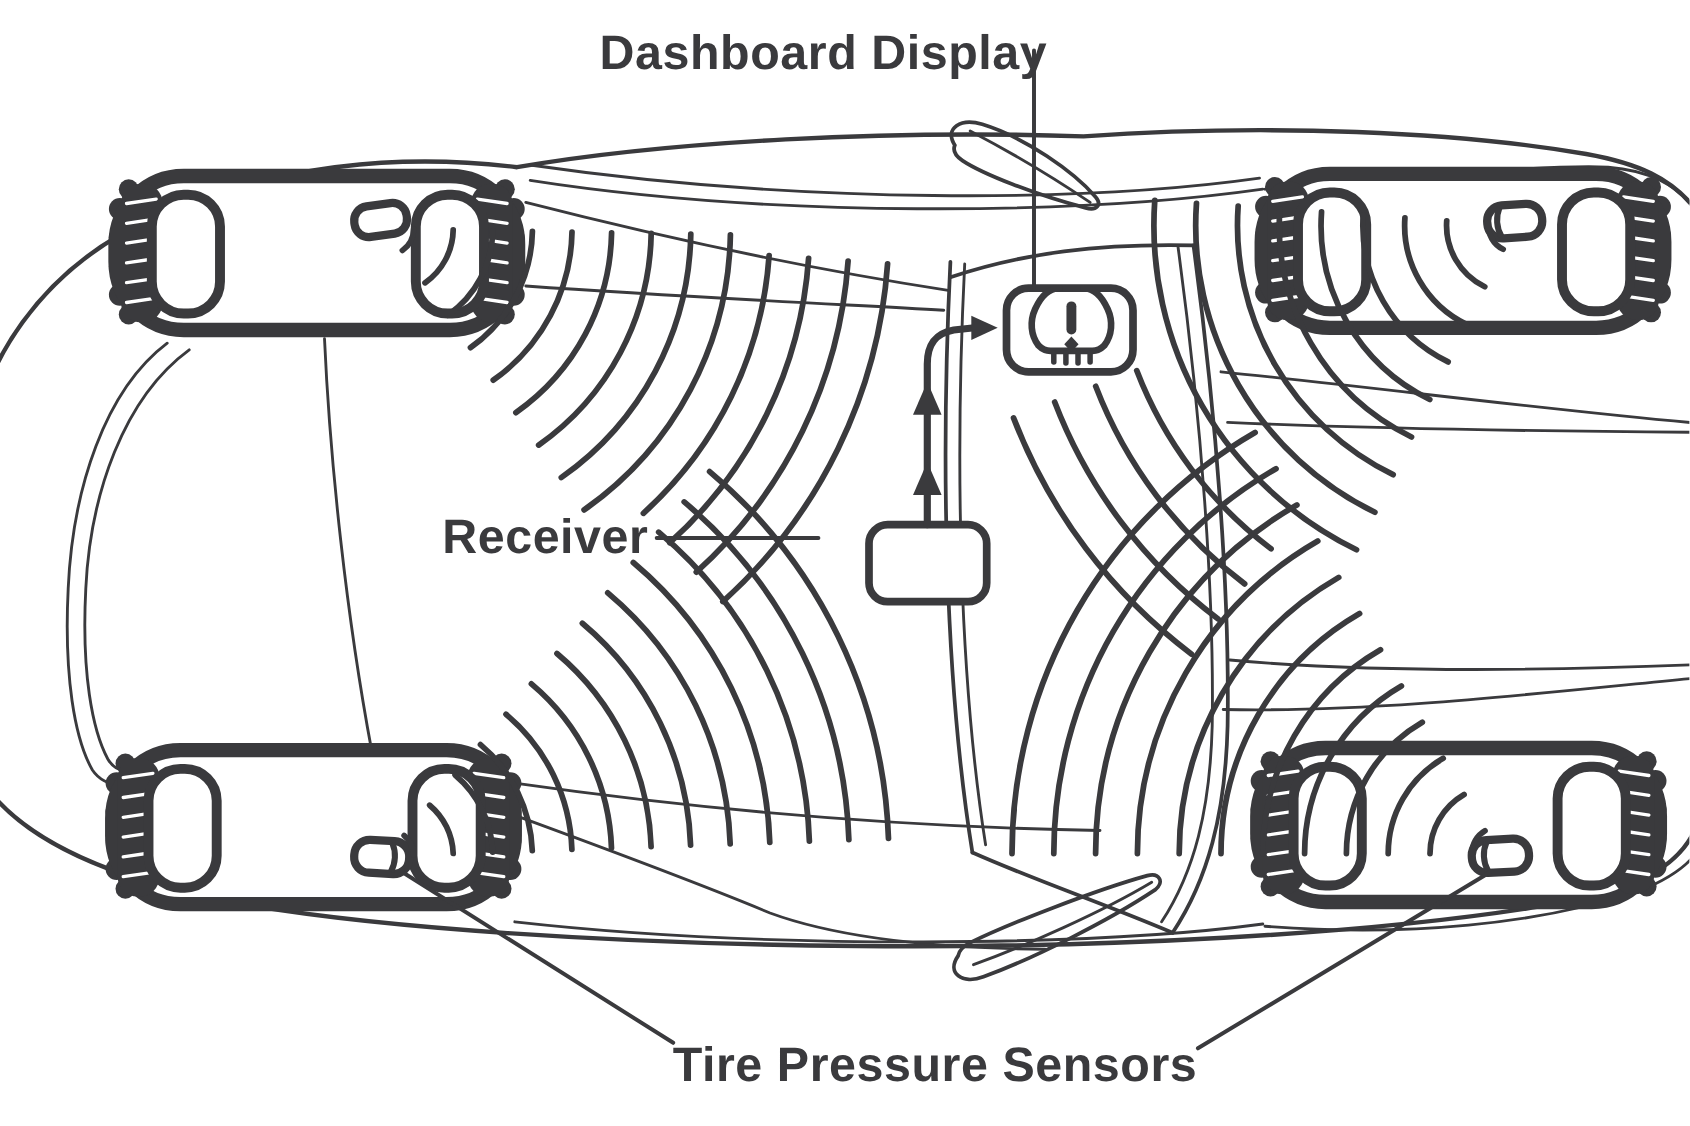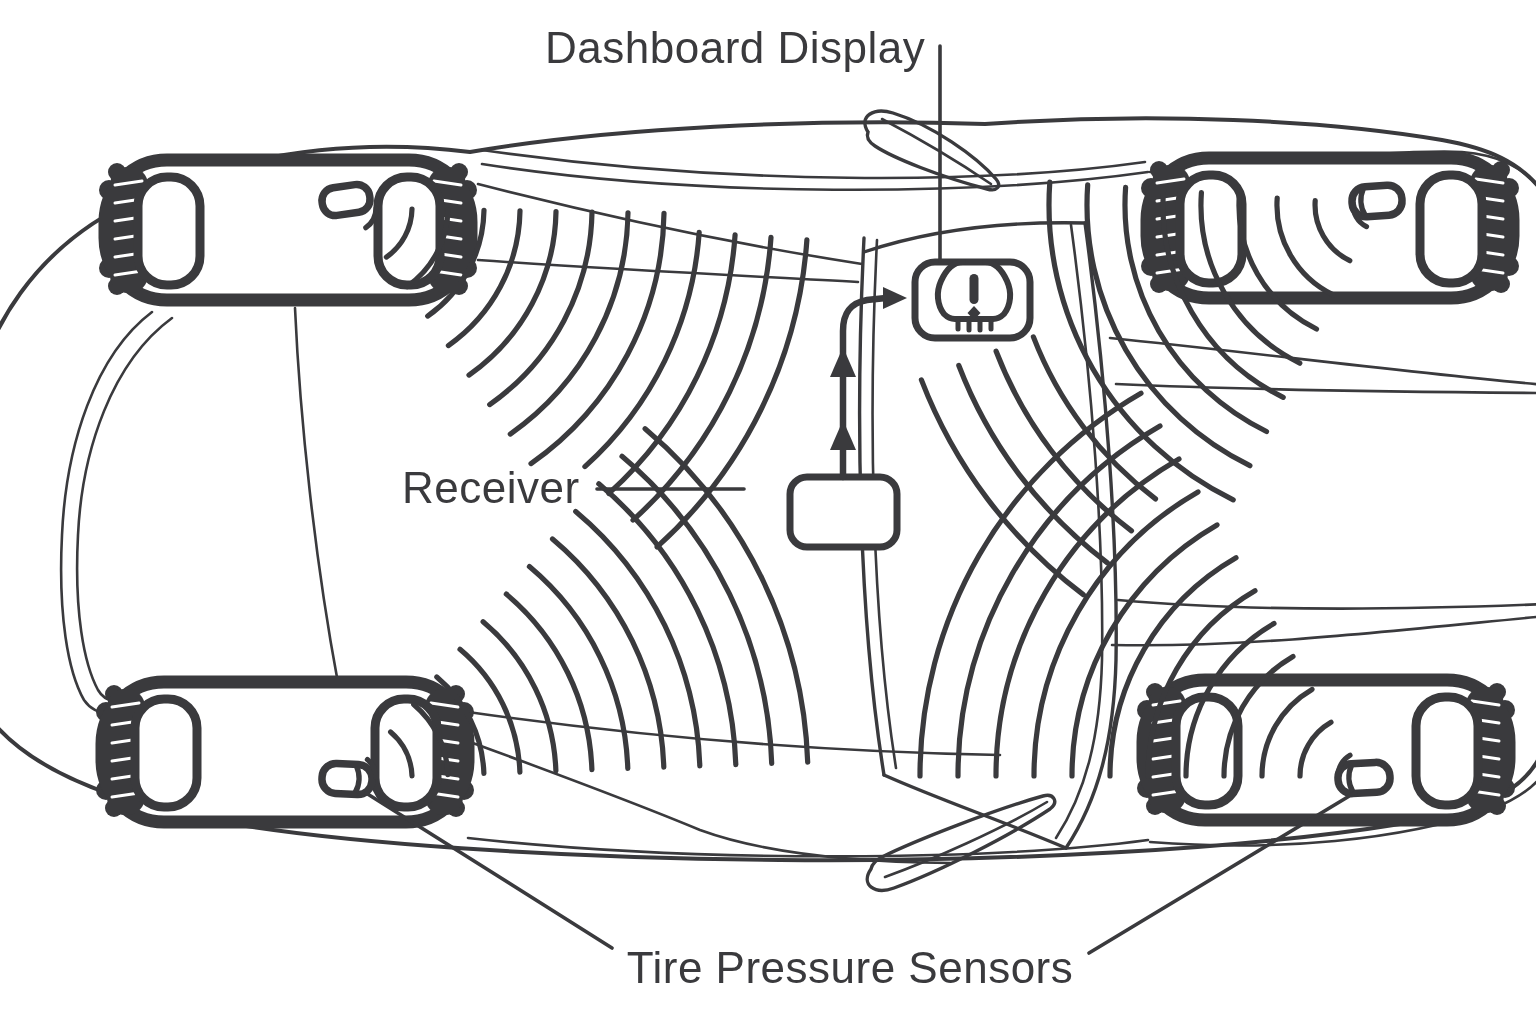--- a/index.html
+++ b/index.html
@@ -1,16 +1,16 @@
 <!DOCTYPE html>
 <html><head>
 <meta charset="utf-8">
 <style>
   html,body{margin:0;padding:0;background:#ffffff;}
-  .stage{position:relative;width:1536px;height:1024px;background:#ffffff;overflow:hidden;}
+  .stage{position:relative;width:1536px;height:1024px;background:#ffffff;overflow:hidden;font-weight:bold;}
   svg{display:block;}
   .lbl{font-family:"Liberation Sans",sans-serif;font-size:44px;fill:#3a3a3d;letter-spacing:0.5px;}
   .thin{stroke:#3a3a3d;stroke-width:2.6;fill:none;stroke-linecap:round;}
   .mid{stroke:#3a3a3d;stroke-width:3.4;fill:none;stroke-linecap:round;}
   .outer{stroke:#3a3a3d;stroke-width:4;fill:none;stroke-linecap:round;stroke-linejoin:round;}
   .leader{stroke:#3a3a3d;stroke-width:3.6;fill:none;stroke-linecap:round;}
   .box{fill:#ffffff;stroke:#3a3a3d;stroke-width:7;}
   .waves path{stroke:#3a3a3d;stroke-width:5.2;fill:none;stroke-linecap:round;}
 </style>
 </head>

